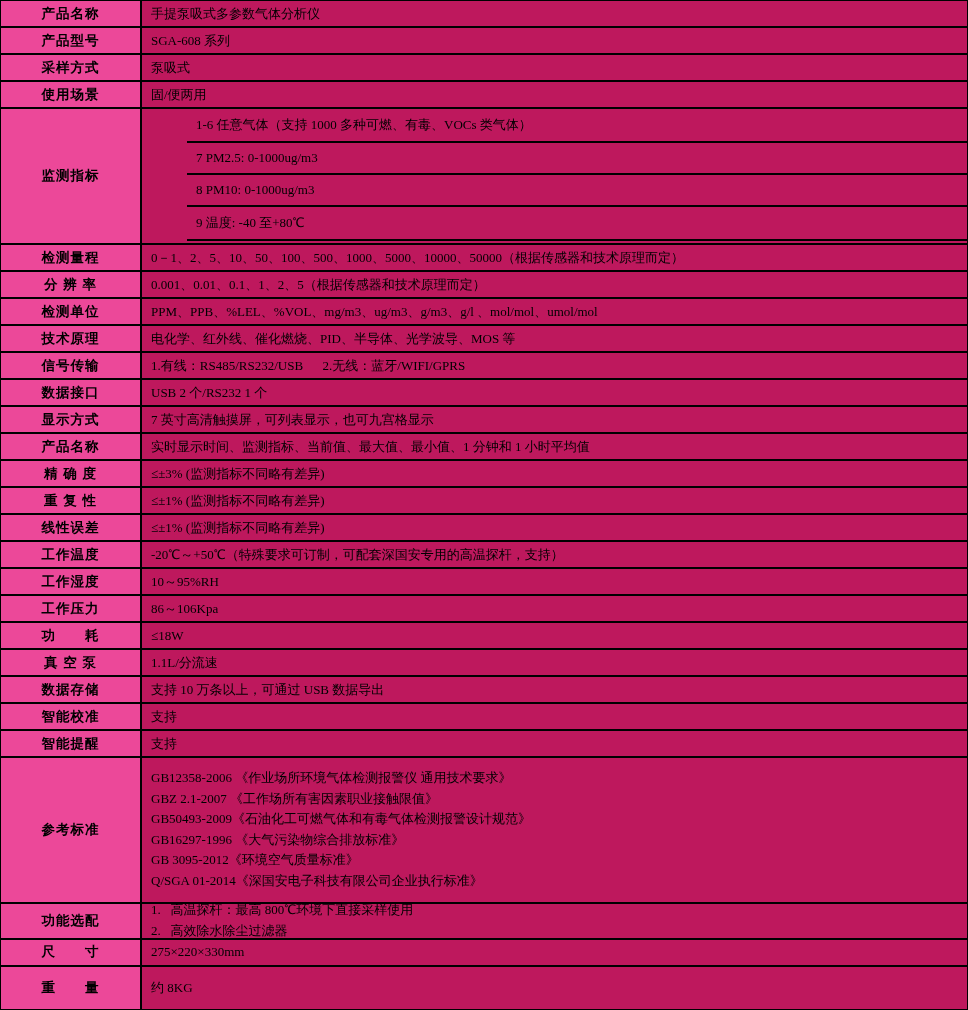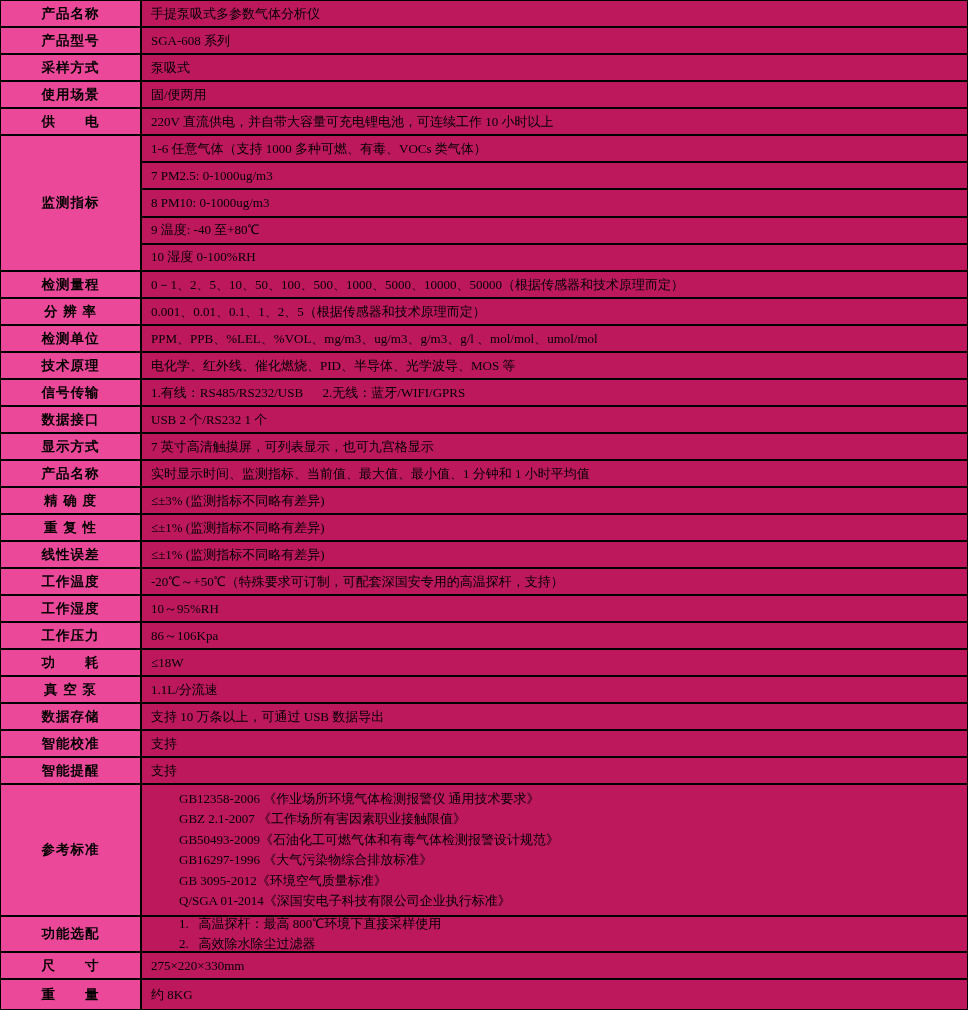--- a/index.html
+++ b/index.html
@@ -53,39 +53,39 @@
   }
   .value.multi {
     flex-direction: column;
     align-items: stretch;
     padding: 0;
   }
   .subrow {
     flex: 1 1 0;
     display: flex;
     align-items: center;
-    padding: 0 9px;
+    padding: 7px 9px;
     border-bottom: 2px solid #000000;
     font-family: "Liberation Serif", serif;
     font-size: 13px;
     white-space: pre-wrap;
+    margin-left: 45px;
   }
   .subrow:last-child { border-bottom: none; }
   .value.lines {
     flex-direction: column;
     align-items: flex-start;
     justify-content: center;
     padding: 3px 9px;
   }
   .line {
     line-height: 20.5px;
     font-family: "Liberation Serif", serif;
     font-size: 13px;
     white-space: pre-wrap;
-    margin-left: 28px;
   }
 </style>
 </head>
 <body>
 
 <div class="spec-table">
 
   <div class="row h27">
     <div class="label">产品名称</div>
     <div class="value">手提泵吸式多参数气体分析仪</div>
@@ -99,24 +99,20 @@
   <div class="row h27">
     <div class="label">采样方式</div>
     <div class="value">泵吸式</div>
   </div>
 
   <div class="row h27">
     <div class="label">使用场景</div>
     <div class="value">固/便两用</div>
   </div>
 
-  <div class="row h27">
-    <div class="label">供　　电</div>
-    <div class="value">220V 直流供电，并自带大容量可充电锂电池，可连续工作 10 小时以上</div>
-  </div>
 
   <div class="row h136">
     <div class="label">监测指标</div>
     <div class="value multi">
       <div class="subrow">1-6 任意气体（支持 1000 多种可燃、有毒、VOCs 类气体）</div>
       <div class="subrow">7 PM2.5: 0-1000ug/m3</div>
       <div class="subrow">8 PM10: 0-1000ug/m3</div>
       <div class="subrow">9 温度: -40 至+80℃</div>
       <div class="subrow">10 湿度 0-100%RH</div>
     </div>

